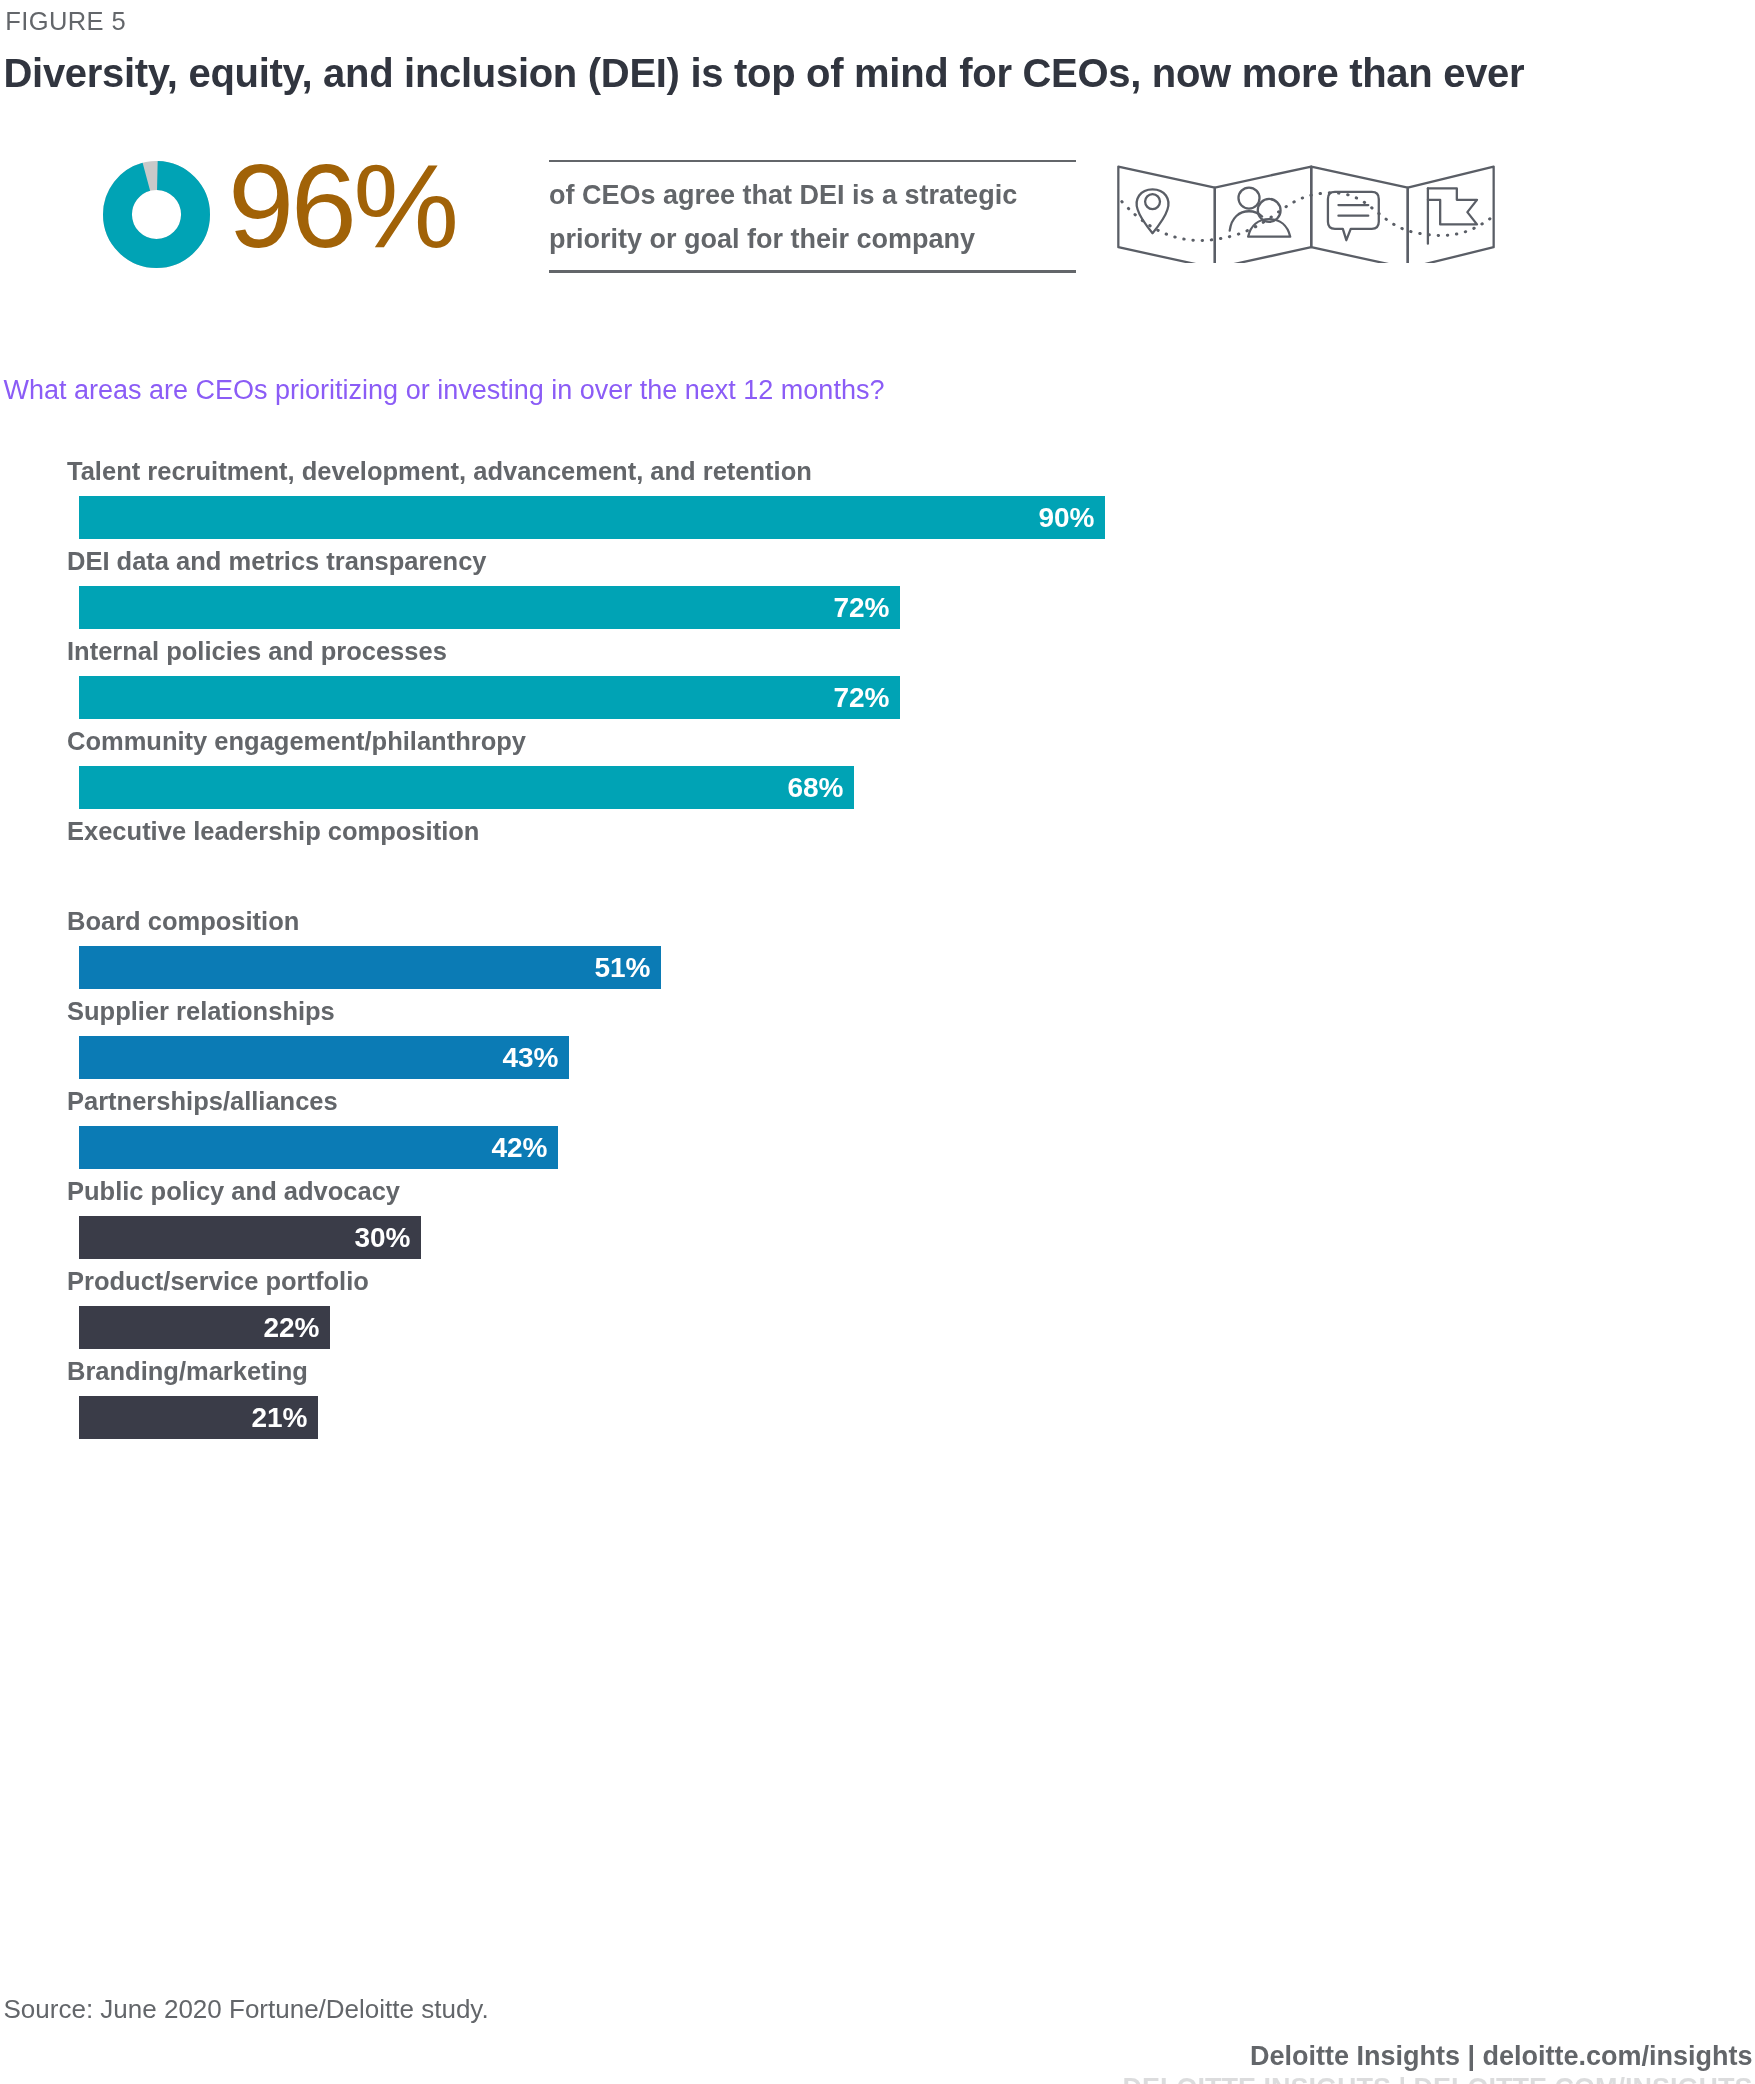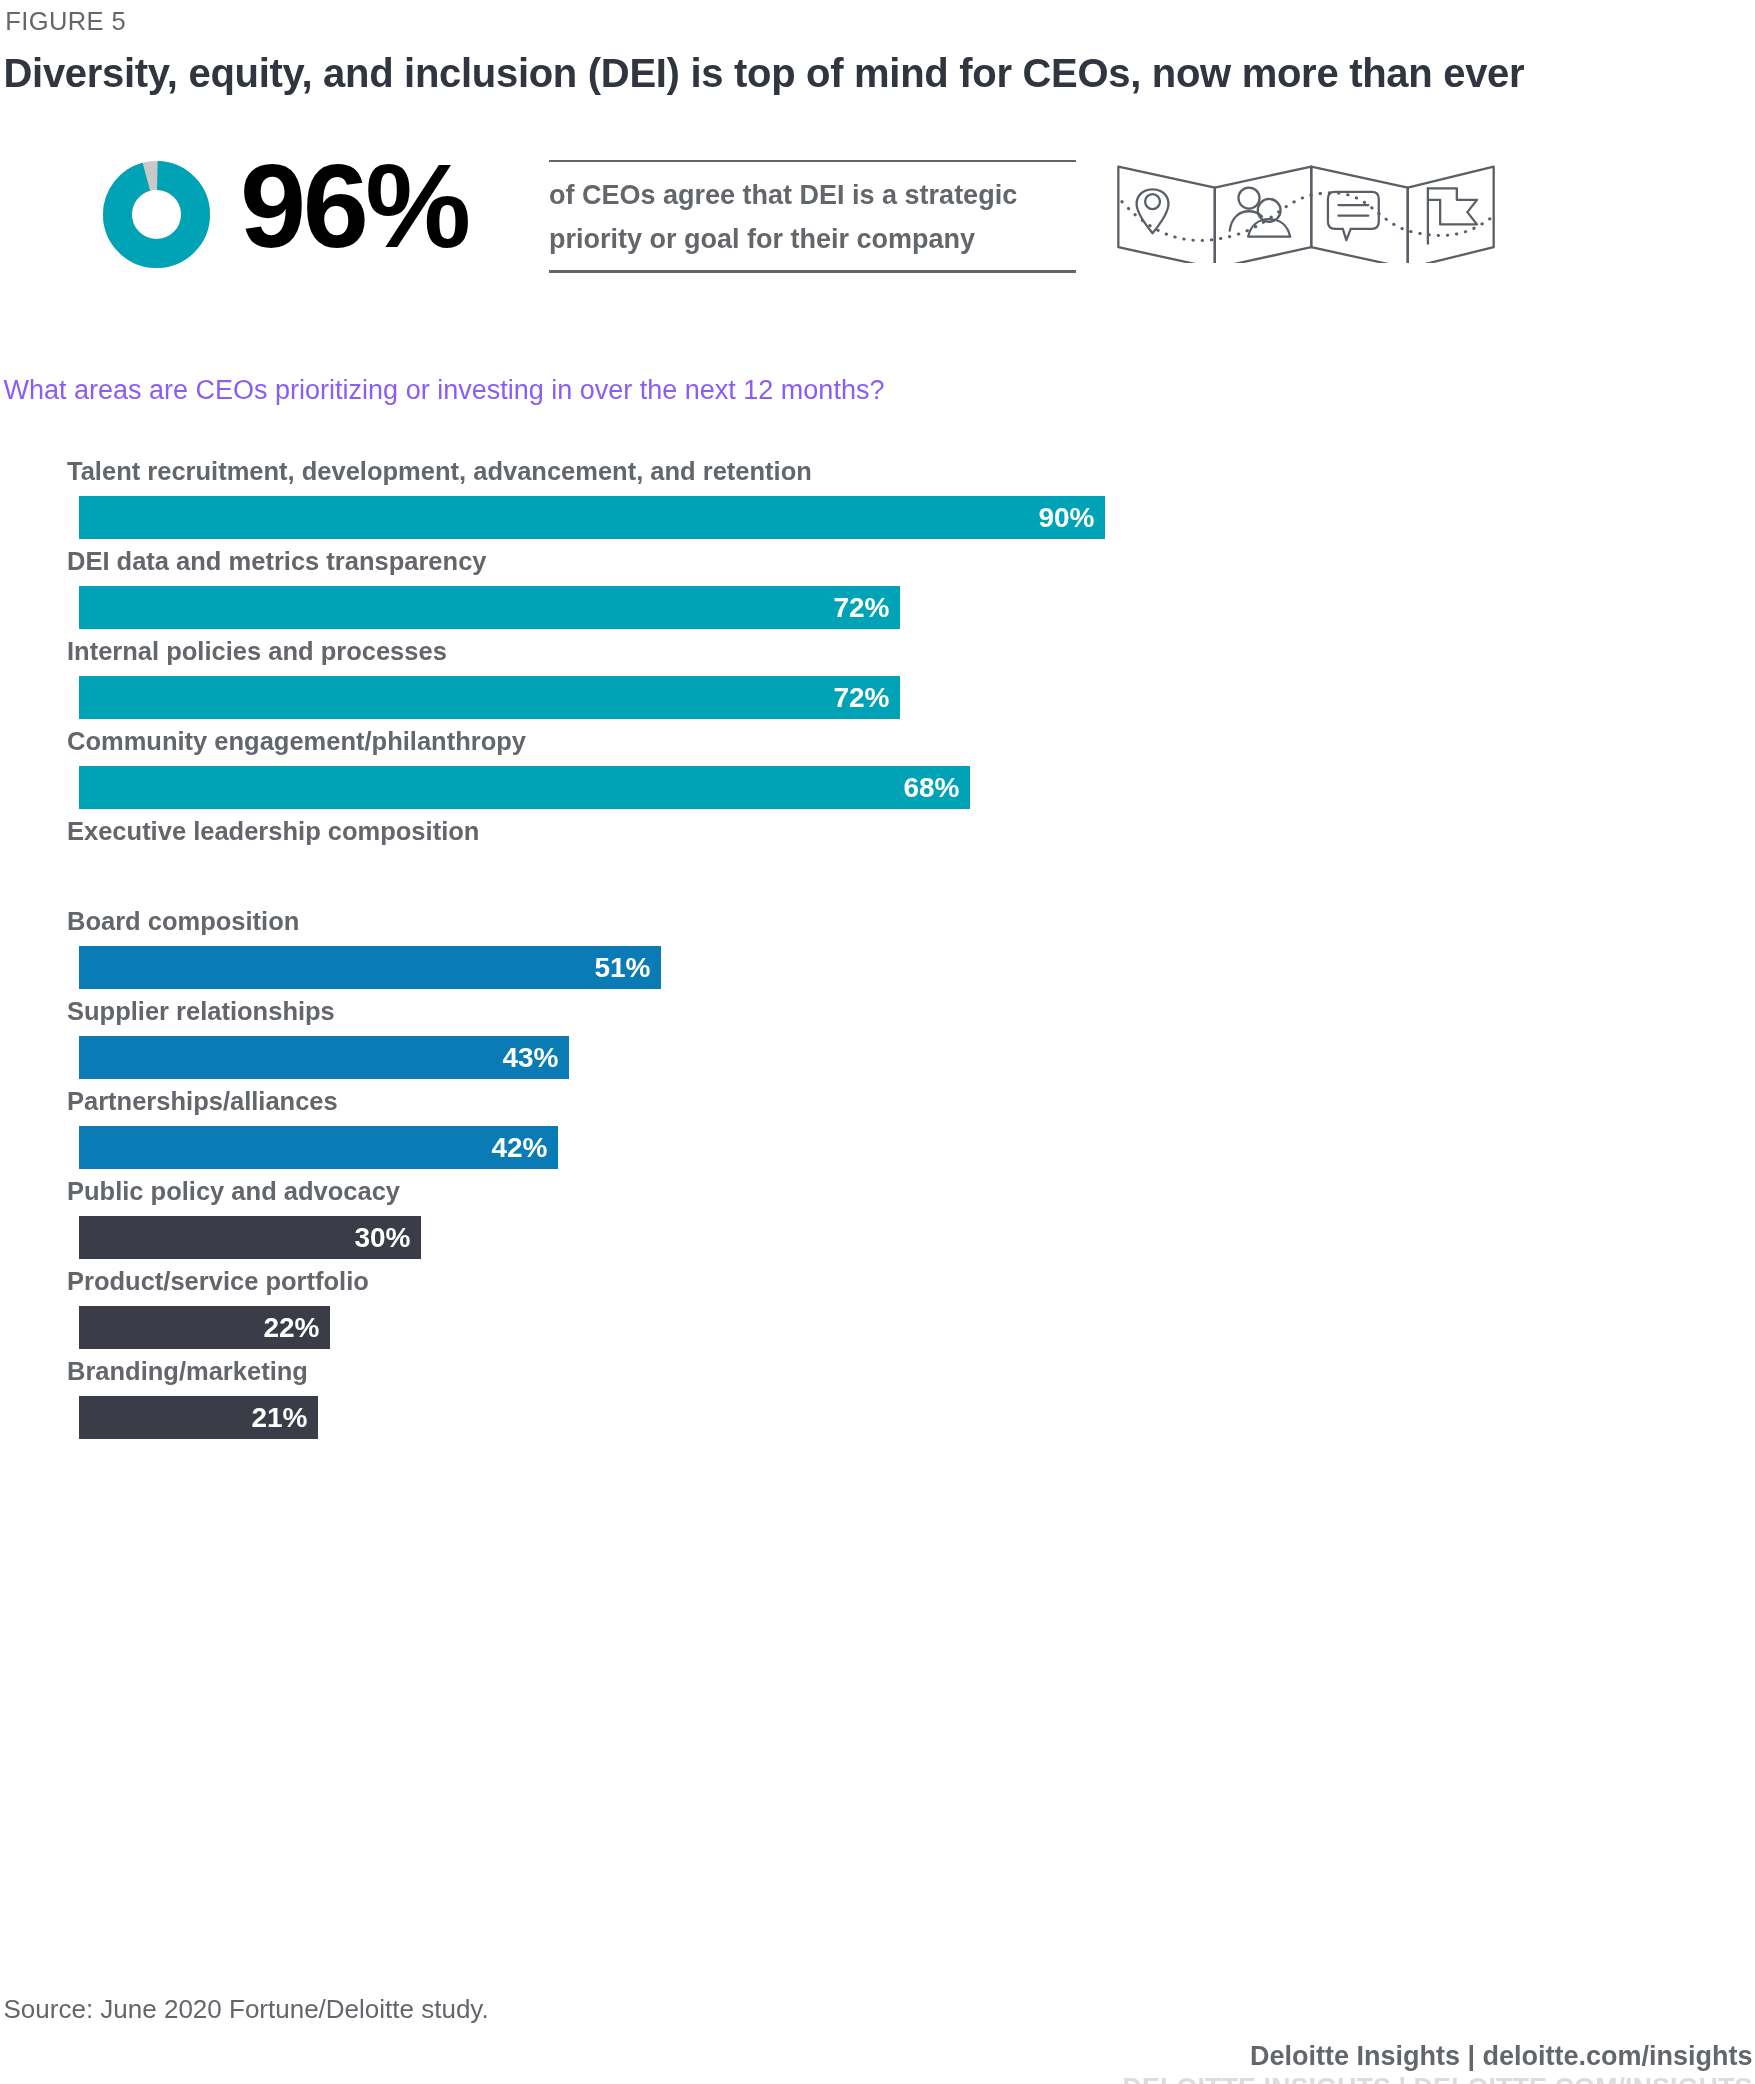--- a/index.html
+++ b/index.html
@@ -55,25 +55,25 @@
     position: absolute;
     left: 103px;
     top: 12.3px;
     width: 107px;
     height: 107px;
   }
   .donut-wrap svg { display: block; }
 
   .big-pct {
     position: absolute;
-    left: 240px;
+    left: 228px;
     top: -8.8px;
     font-size: 119px;
-    font-weight: 700;
-    color: #000000;
+    font-weight: 400;
+    color: #a16207;
     letter-spacing: -3.5px;
     line-height: 132px;
   }
 
   .stat-text-box {
     position: absolute;
     left: 549px;
     top: 10.5px;
     width: 527px;
   }
@@ -275,21 +275,21 @@
         <div class="bar-label">Internal policies and processes</div>
         <div class="bar-track">
           <div class="bar-fill" style="width: 821px; background: rgb(0, 163, 181);">
             <span class="bar-value">72%</span>
           </div>
         </div>
       </div>
       <div class="bar-row">
         <div class="bar-label">Community engagement/philanthropy</div>
         <div class="bar-track">
-          <div class="bar-fill" style="width: 891px; background: rgb(0, 163, 181);">
+          <div class="bar-fill" style="width: 775px; background: rgb(0, 163, 181);">
             <span class="bar-value">68%</span>
           </div>
         </div>
       </div>
       <div class="bar-row">
         <div class="bar-label">Executive leadership composition</div>
       </div>
       <div class="bar-row">
         <div class="bar-label">Board composition</div>
         <div class="bar-track">

